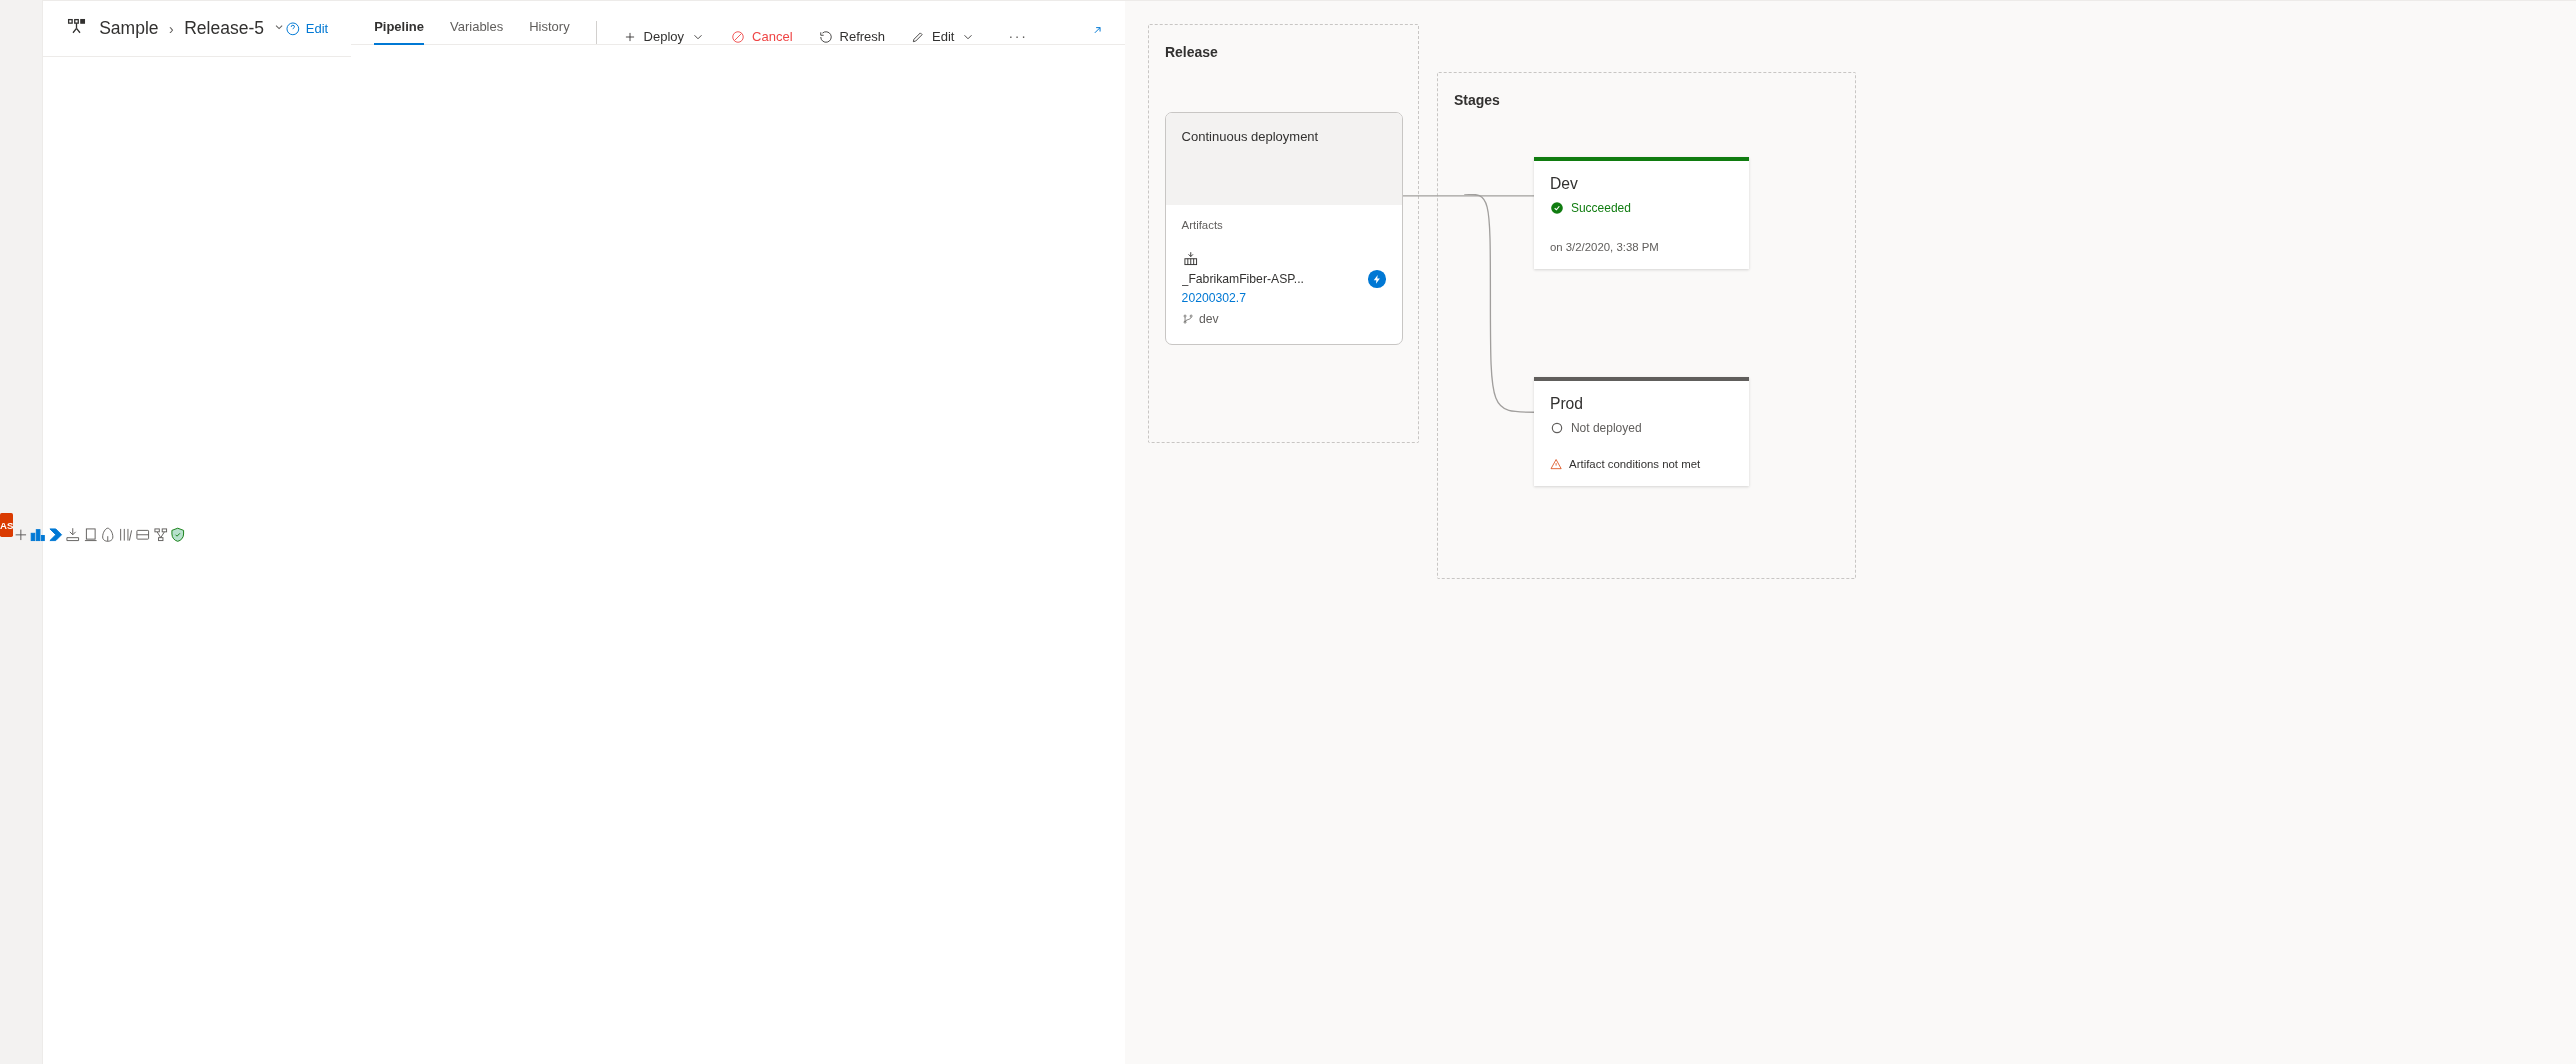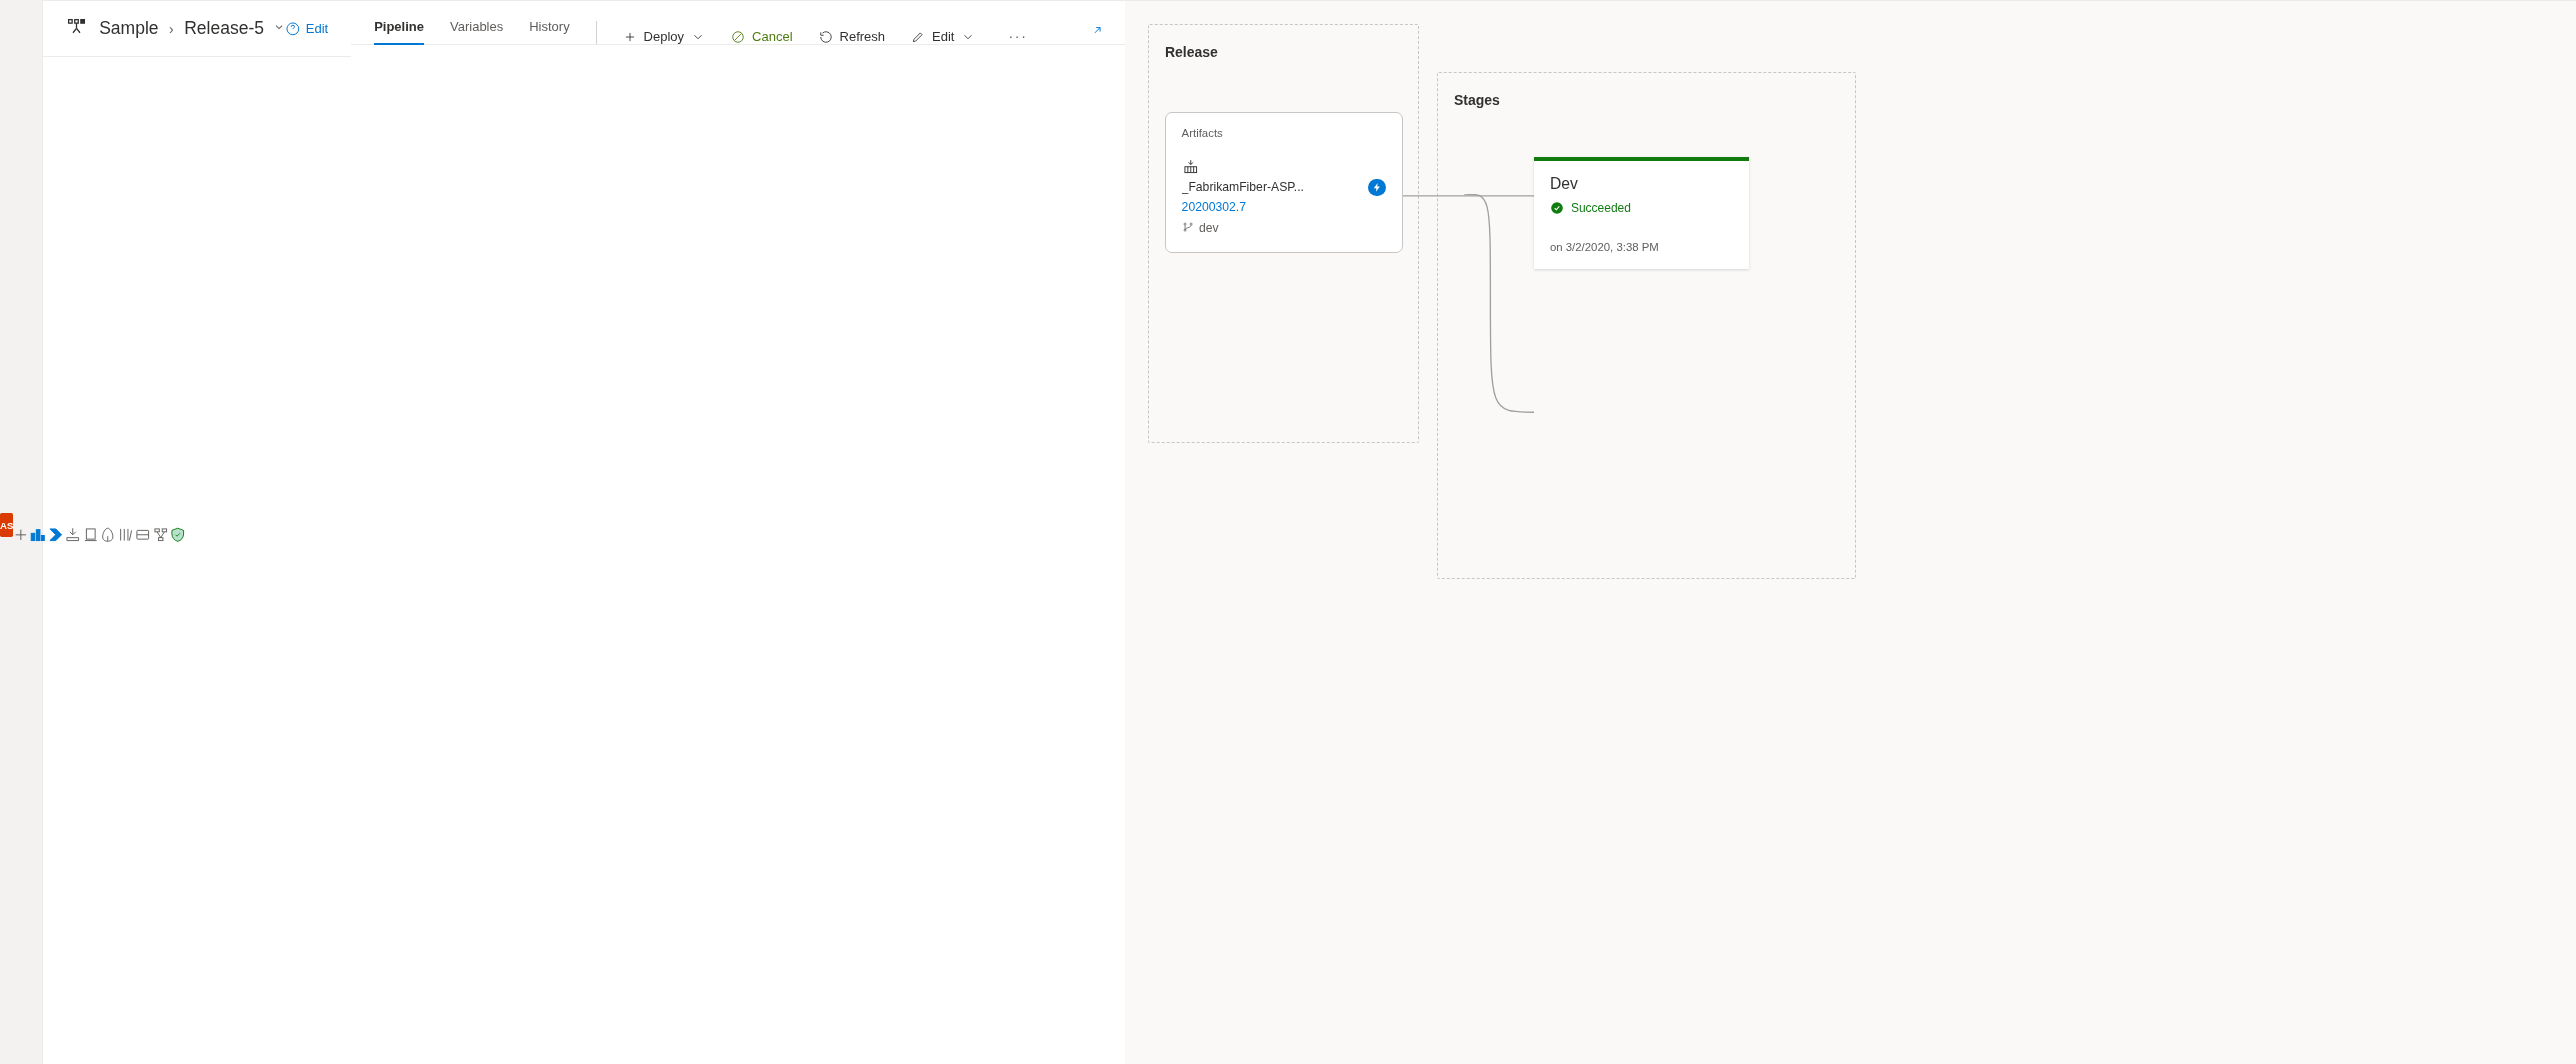--- a/index.html
+++ b/index.html
@@ -31,21 +31,21 @@
   .header .help { color: #0078d4; font-size: 13px; display: flex; align-items: center; gap: 5.2px; cursor: pointer; }
   .header .help svg { width: 15.7px; height: 15.7px; stroke: #0078d4; fill: none; stroke-width: 1.5; }
 
   
   .toolbar { display: flex; align-items: flex-end; padding: 0 23px; height: 44px; border-bottom: 0.9px solid #edebe9; gap: 26px; }
   .toolbar .tab { font-size: 13px; color: #605e5c; padding: 10.5px 0; cursor: pointer; position: relative; }
   .toolbar .tab.active { color: #323130; font-weight: 600; }
   .toolbar .tab.active::after { content: ""; position: absolute; left: 0; right: 0; bottom: -0.9px; height: 1.7px; background: #0078d4; }
   .toolbar .divider { width: 0.9px; height: 23px; background: #d2d0ce; margin:0; }
   .toolbar .btn { display: flex; align-items: center; gap: 7px; font-size: 13px; color: #323130; cursor: pointer; }
-  .toolbar .btn.disabled { color: #4d7c0f; cursor: default; }
+  .toolbar .btn.disabled { color: #ef4444; cursor: default; }
   .toolbar .btn svg { width: 14px; height: 14px; stroke: currentColor; fill: none; stroke-width: 1.5; }
   .toolbar .overflow { color: #605e5c; letter-spacing: 1.7px; cursor: pointer; padding: 0 7px; }
   .toolbar .spacer { flex: 1; }
   .toolbar .fullscreen svg { width: 15.7px; height: 15.7px; stroke: #0078d4; fill: none; stroke-width: 1.5; }
 
   
   .canvas { flex: 1; background: #faf9f8; padding: 23px 23px 0 23px; position: relative; overflow: hidden; }
   .panels { display: flex; gap: 18px; align-items: flex-start; height: 100%; }
 
   .panel { border: 0.9px dashed #c8c6c4; border-radius: 1.7px; padding: 19px 15.7px; background: transparent; }
@@ -247,20 +247,23 @@
           </svg>
       </span>
     </div>
 
     <div class="canvas">
       <div class="panels">
 
         <div class="panel panel-release">
           <h2>Release</h2>
           <div class="release-card">
+            <div class="rc-top">
+              <div>Continuous deployment</div>
+            </div>
             <div class="rc-bottom">
               <div class="artifacts-label">Artifacts</div>
               <div class="factory-icon">
                 <svg viewBox="0 0 24 24">
                     <path d="M12 3v6m0 0l-3-3m3 3l3-3"></path>
                     <rect x="4" y="12" width="16" height="8"></rect>
                     <line x1="8" y1="12" x2="8" y2="20"></line>
                     <line x1="12" y1="12" x2="12" y2="20"></line>
                     <line x1="16" y1="12" x2="16" y2="20"></line>
                   </svg>
@@ -305,20 +308,40 @@
                 <svg viewBox="0 0 24 24">
                     <circle cx="12" cy="12" r="10" fill="#107c10"></circle>
                     <polyline points="8 12.5 11 15 16 9" stroke="#fff" stroke-width="2" fill="none"></polyline>
                   </svg>
                 <span>Succeeded</span>
               </div>
               <div class="sc-time">on 3/2/2020, 3:38 PM</div>
             </div>
           </div>
 
+          <div id="stage-prod" class="stage-card">
+            <div class="bar pending"></div>
+            <div class="sc-body">
+              <div class="sc-title">Prod</div>
+              <div class="sc-status pending">
+                <svg viewBox="0 0 24 24" fill="none" stroke="#605e5c" stroke-width="2">
+                    <circle cx="12" cy="12" r="8"></circle>
+                  </svg>
+                <span>Not deployed</span>
+              </div>
+              <div class="sc-warn">
+                <svg viewBox="0 0 24 24">
+                    <path d="M12 3L2 21h20z"></path>
+                    <line x1="12" y1="10" x2="12" y2="15"></line>
+                    <line x1="12" y1="18" x2="12" y2="18.1"></line>
+                  </svg>
+                <span>Artifact conditions not met</span>
+              </div>
+            </div>
+          </div>
 
         </div>
       </div>
     </div>
 
   </div>
 </div>
 
 
 </body></html>

